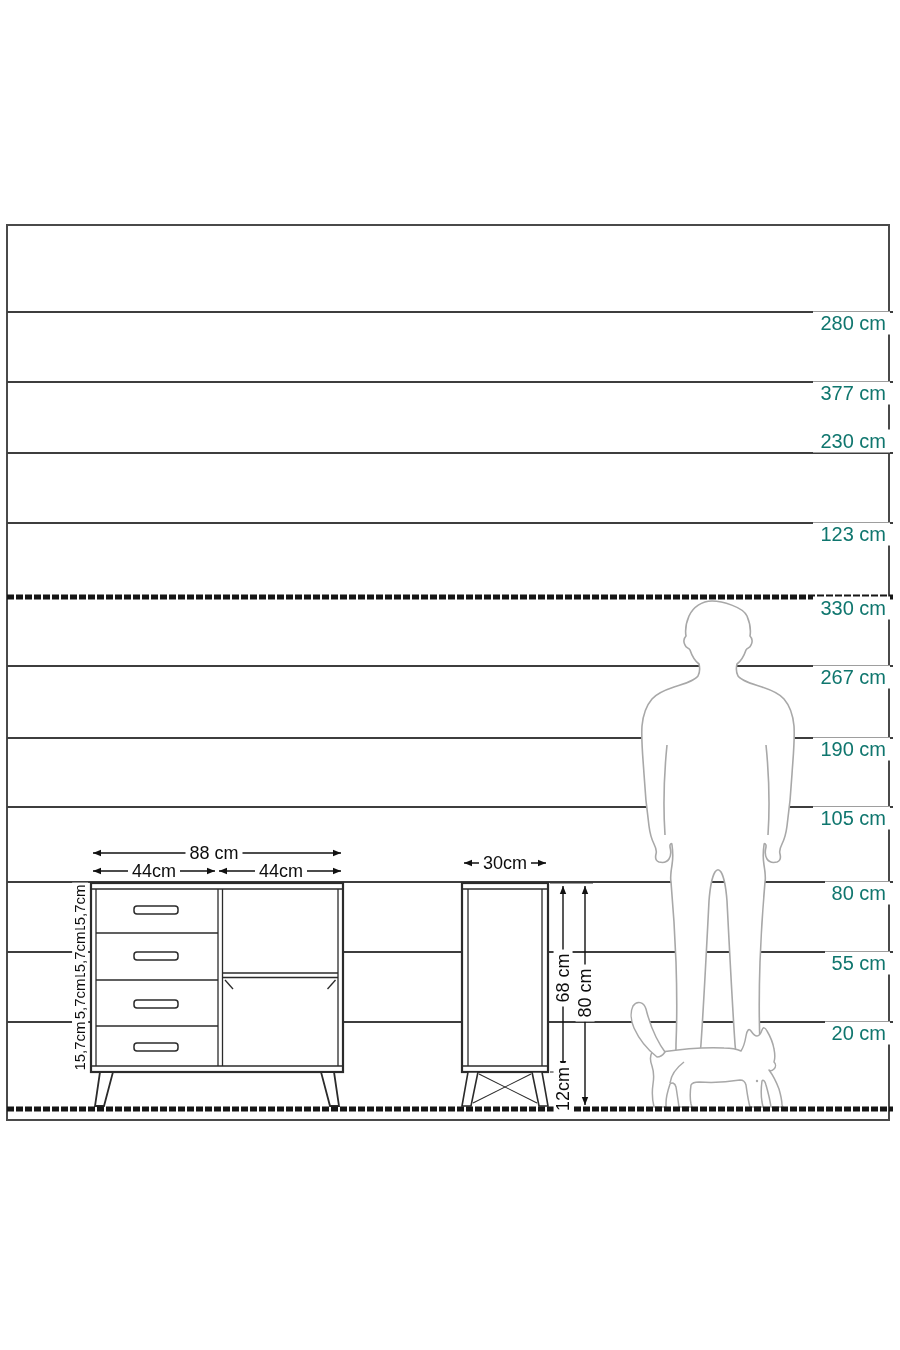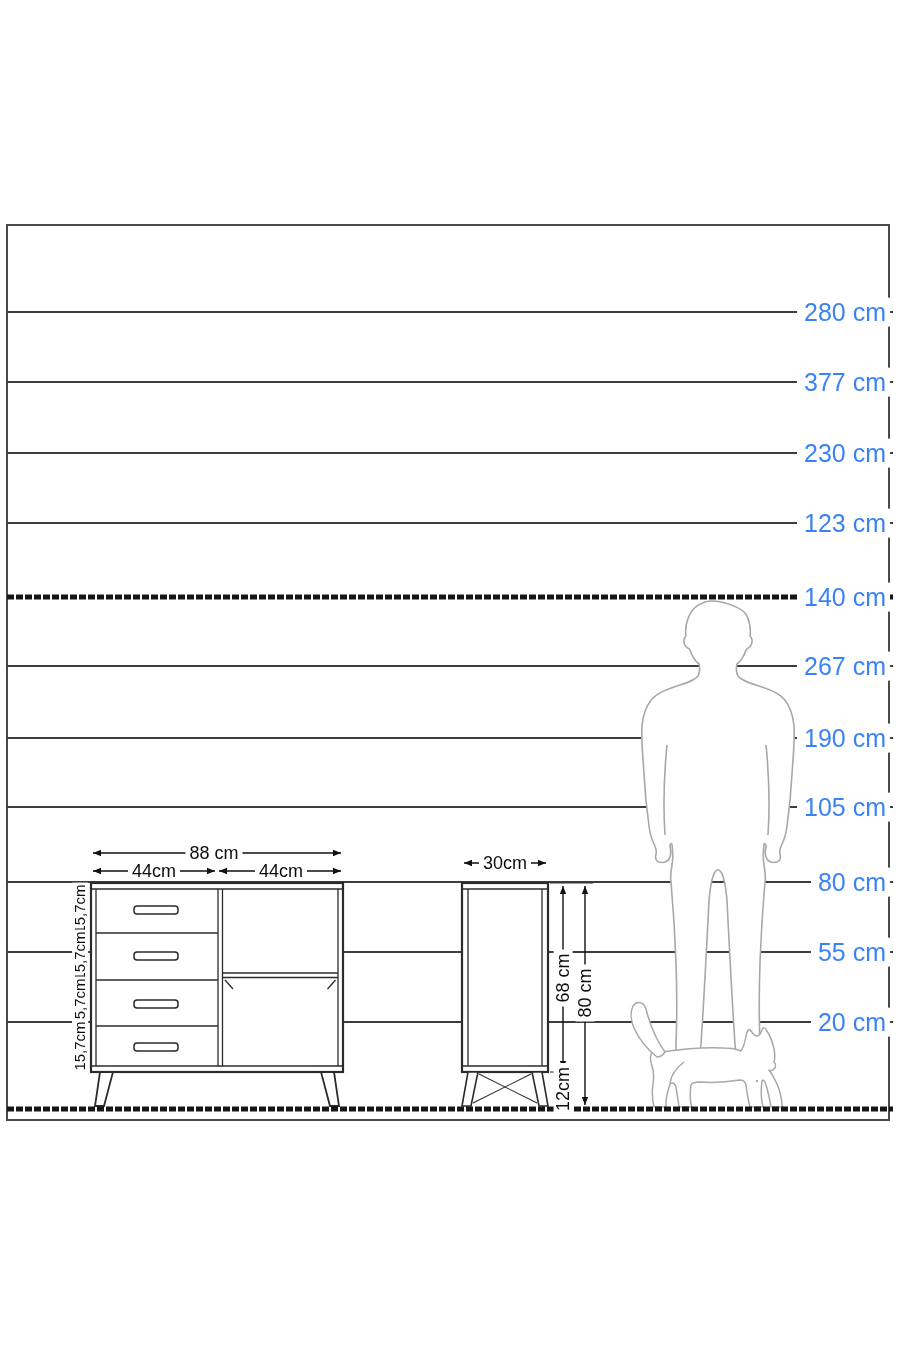--- a/index.html
+++ b/index.html
@@ -1,20 +1,20 @@
 <!DOCTYPE html>
 <html><head>
 <meta charset="utf-8">
 <style>
   html,body{margin:0;padding:0;width:900px;height:1350px;background:#ffffff;}
   body{font-family:"Liberation Sans", sans-serif;}
   .stage{position:absolute;left:0;top:0;width:900px;height:1350px;background:#fff;overflow:hidden;color:#0d0d0d;}
   .frame{position:absolute;left:6px;top:224px;width:884px;height:897px;border:2px solid #4a4a4a;box-sizing:border-box;z-index:5;background:transparent;}
   .sline{position:absolute;left:7px;right:7px;height:2px;background:#3d3d3d;z-index:10;}
-  .slabel{position:absolute;right:10px;transform:translateY(-50%);background:#fff;padding:0 4px 0 7px;font-size:25px;line-height:1.15;z-index:30;color:#3b82f6;white-space:nowrap;}
+  .slabel{position:absolute;right:10px;transform:translateY(-50%);background:#fff;padding:0 4px 0 7px;font-size:20px;line-height:1.15;z-index:30;color:#0f766e;white-space:nowrap;margin-top:11px;}
   .dim{position:absolute;transform:translate(-50%,-50%);background:#fff;padding:0 4px;font-size:18px;line-height:1.05;z-index:30;color:#0d0d0d;white-space:nowrap;}
   .dim.rot{transform:translate(-50%,-50%) rotate(-90deg);}
   .dim.small{font-size:15px;padding:0 2px;}
   svg.art{position:absolute;left:0;top:0;z-index:20;}
 </style>
 </head>
 <body>
 
 <div class="stage">
 
@@ -144,25 +144,25 @@
       <line x1="585" y1="886" x2="585" y2="1105" marker-start="url(#arr)" marker-end="url(#arr)"></line>
       <g stroke-width="1.1" stroke="#333">
         <line x1="550" y1="883" x2="593" y2="883"></line>
         <line x1="550" y1="1072" x2="571" y2="1072"></line>
       </g>
     </g>
 
     <line x1="7" y1="1109" x2="893" y2="1109" stroke="#161616" stroke-width="5" stroke-dasharray="7 2"></line>
   </svg>
 
-  <span class="slabel" style="top:597px">140 cm</span>
+  <span class="slabel" style="top:597px">330 cm</span>
 
   <span class="slabel" style="top:312px">280 cm</span>
   <span class="slabel" style="top:382px">377 cm</span>
-  <span class="slabel" style="top:453px">230 cm</span>
+  <span class="slabel" style="top:430px">230 cm</span>
   <span class="slabel" style="top:523px">123 cm</span>
   <span class="slabel" style="top:666px">267 cm</span>
   <span class="slabel" style="top:738px">190 cm</span>
   <span class="slabel" style="top:807px">105 cm</span>
   <span class="slabel" style="top:882px">80 cm</span>
   <span class="slabel" style="top:952px">55 cm</span>
   <span class="slabel" style="top:1022px">20 cm</span>
 
   <span class="dim" style="left:214px;top:853px">88 cm</span>
   <span class="dim" style="left:154px;top:871px">44cm</span>

